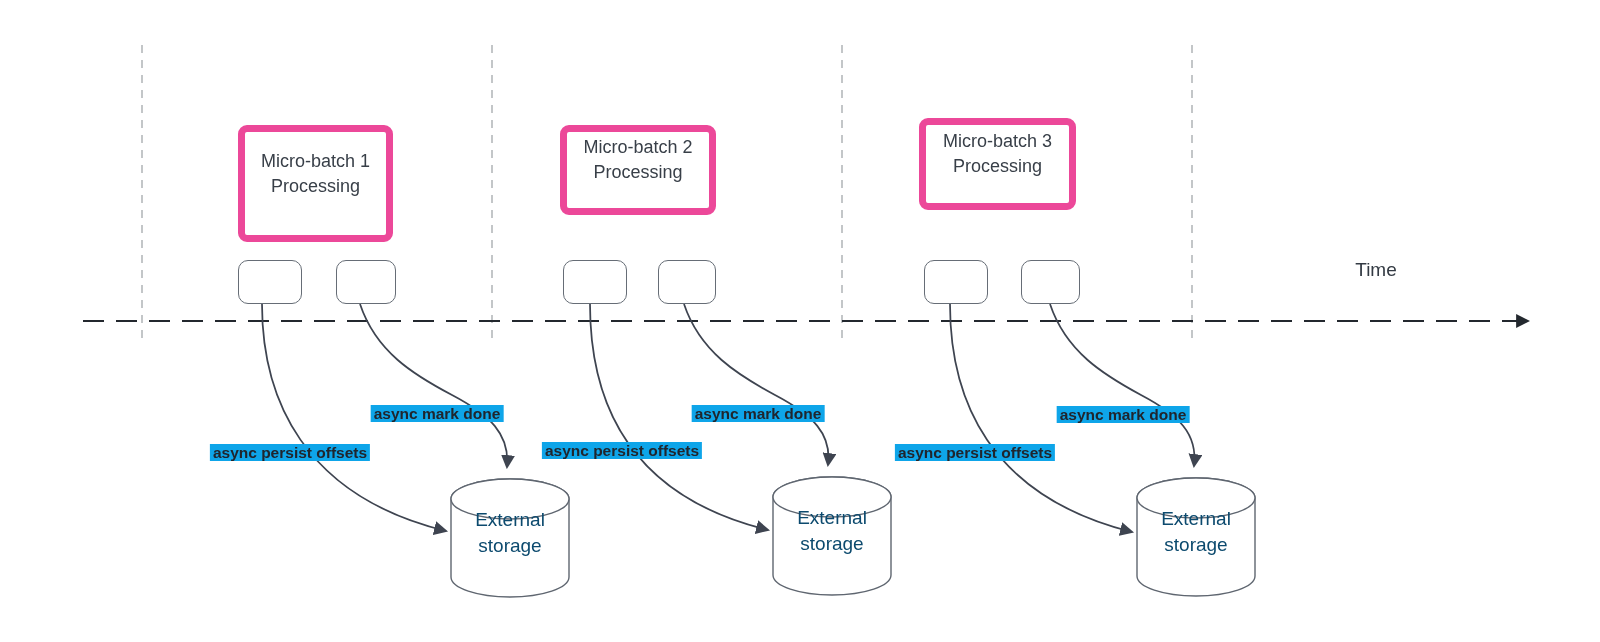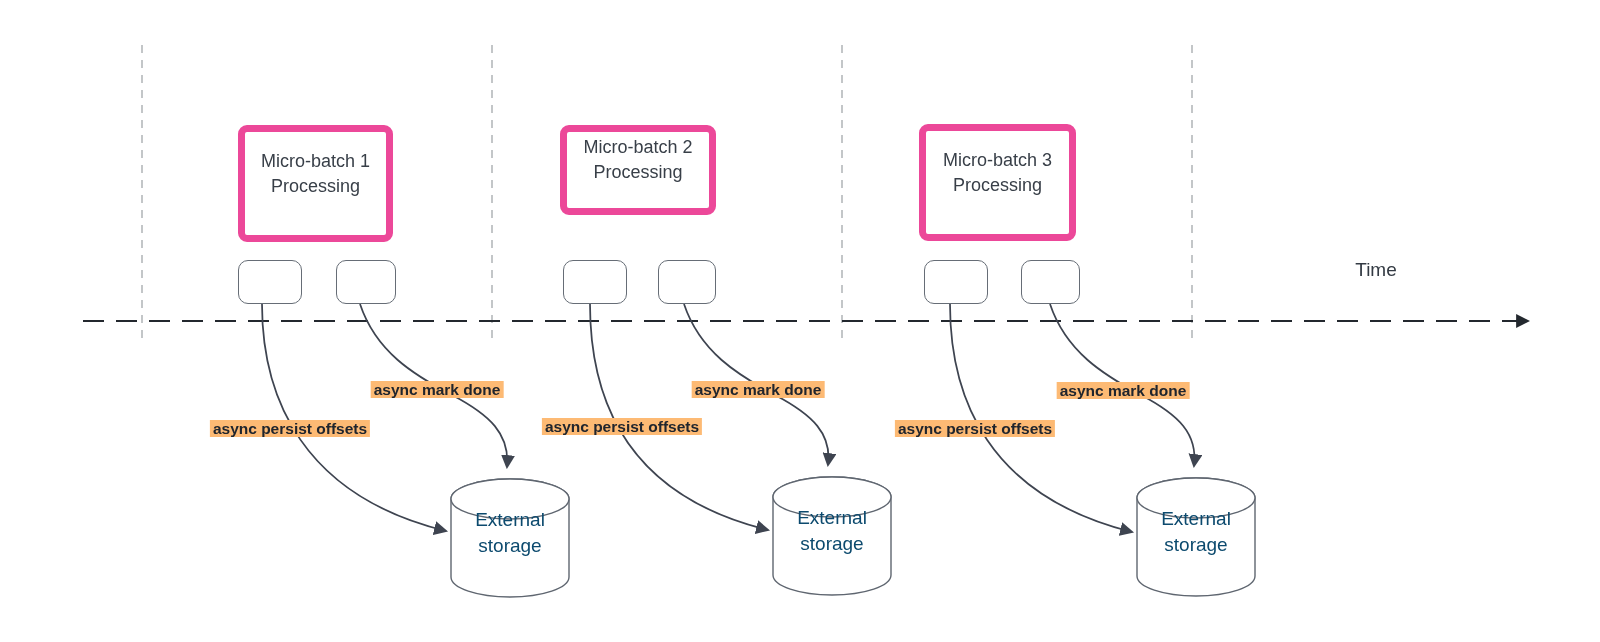--- a/index.html
+++ b/index.html
@@ -42,25 +42,26 @@
     border-radius: 10px;
     background: #ffffff;
     z-index: 3;
   }
   .edge-label {
     position: absolute;
     transform: translateX(-50%);
     font-size: 15.5px;
     font-weight: bold;
     color: #20252d;
-    background: #fdba74;
+    background: #0ea5e9;
     padding: 0 3px;
     white-space: nowrap;
     z-index: 2;
     line-height: 17px;
+    margin-top: 24px;
   }
   .cyl-text {
     position: absolute;
     transform: translateX(-50%);
     text-align: center;
     z-index: 3;
     font-size: 19px;
     line-height: 26px;
     color: #0c4a6e;
     white-space: nowrap;
@@ -142,21 +143,21 @@
   </div>
   <div class="mini-rect" style="left:563px;top:260px;width:64px"></div>
   <div class="mini-rect" style="left:658px;top:260px;width:58px"></div>
   <div class="edge-label" style="left:622px;top:418px">async persist offsets</div>
   <div class="edge-label" style="left:758px;top:381px">async mark done</div>
   <div class="cyl-text" style="left:832px;top:505px">
     <div>External</div>
     <div>storage</div>
   </div>
 
-  <div class="proc-box" style="left:919px;top:124px;width:157px;height:117px">
+  <div class="proc-box" style="left:919px;top:118px;width:157px;height:92px">
     <div class="proc-line">Micro-batch 3</div>
     <div class="proc-line">Processing</div>
   </div>
   <div class="mini-rect" style="left:924px;top:260px;width:64px"></div>
   <div class="mini-rect" style="left:1021px;top:260px;width:59px"></div>
   <div class="edge-label" style="left:975px;top:420px">async persist offsets</div>
   <div class="edge-label" style="left:1123px;top:382px">async mark done</div>
   <div class="cyl-text" style="left:1196px;top:506px">
     <div>External</div>
     <div>storage</div>

